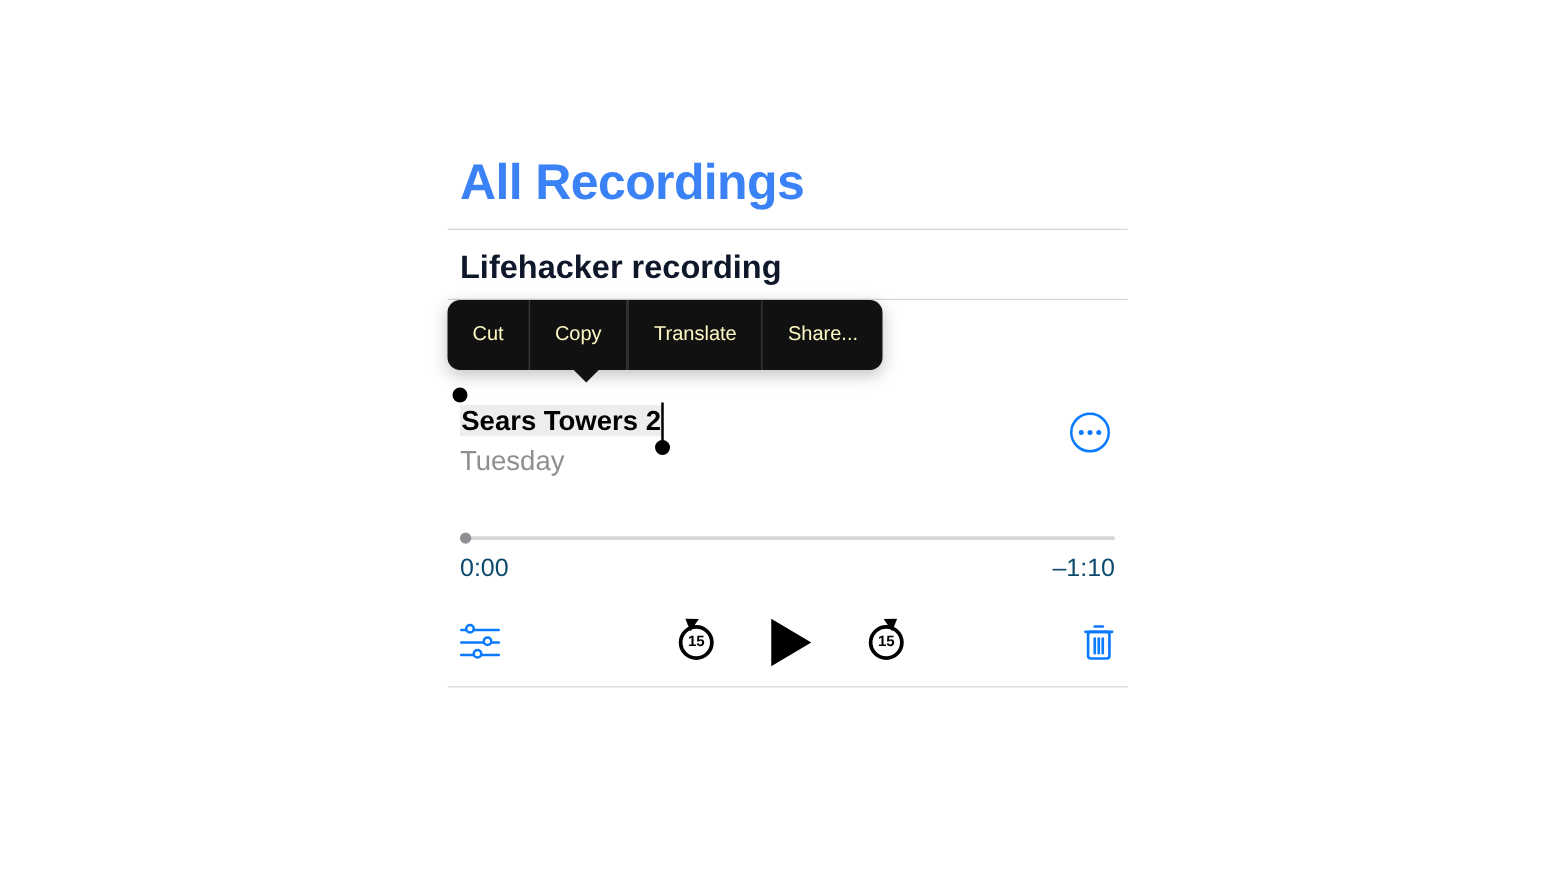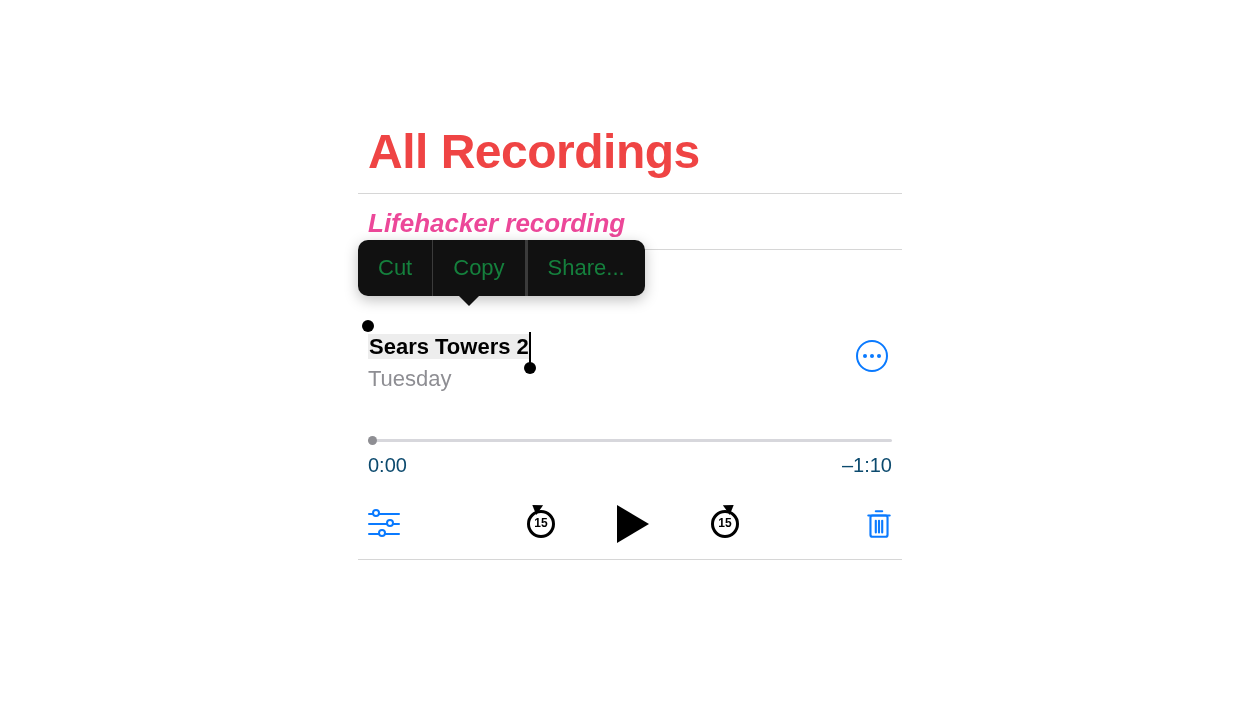--- a/index.html
+++ b/index.html
@@ -5,58 +5,57 @@
     * { box-sizing: border-box; margin: 0; padding: 0; }
     html, body { width: 1248px; height: 702px; background: #fff; font-family: -apple-system, "Helvetica Neue", Helvetica, Arial, sans-serif; }
     .stage { position: relative; width: 1248px; height: 702px; }
     .panel {
       position: absolute;
       left: 358px;
       top: 124px;
       width: 544px;
     }
     .page-title {
-      font-size: 48px;
+      font-size: 40px;
       font-weight: 800;
-      color: #ef4444;
+      color: #3b82f6;
       letter-spacing: -0.5px;
       padding: 0 10px 14px 10px;
     }
     .thin-divider { height: 1px; background: #d6d6d6; width: 100%; }
 
     .row-prev {
       padding: 14px 10px 10px 10px;
     }
     .prev-title {
       font-size: 26px;
       font-weight: 700;
-      color: #ec4899;
-      font-style: italic;
+      color: #0f172a;
     }
 
     
     .ctx {
       position: absolute;
       left: 0px;
       top: 116px;
       height: 56px;
       display: flex;
       align-items: stretch;
       background: #111;
       border-radius: 10px;
       overflow: visible;
       box-shadow: 0 4px 14px rgba(0,0,0,0.25);
       z-index: 10;
     }
     .ctx-item {
       display: flex;
       align-items: center;
       padding: 0 20px;
-      color: #15803d;
-      font-size: 22px;
+      color: #fef9c3;
+      font-size: 16px;
       white-space: nowrap;
       cursor: default;
     }
     .ctx-sep { width: 1px; background: #3b3b3b; }
     .ctx-caret {
       position: absolute;
       left: 100px;
       bottom: -10px;
       width: 0; height: 0;
       border-left: 11px solid transparent;
@@ -145,21 +144,21 @@
     
     .controls {
       display: flex;
       align-items: center;
       justify-content: space-between;
       margin: 28px 10px 16px 10px;
     }
     .controls .mid {
       display: flex;
       align-items: center;
-      gap: 60px;
+      gap: 44px;
     }
     .icon-btn { display:flex; align-items:center; justify-content:center; }
     .blue { color: #0a7aff; }
     .black { color: #000; }
 
     
     .icon-settings { width: 32px; height: 24px; position: relative; }
     .icon-settings .line { position:absolute; left:0; right:0; height:2px; background:#0a7aff; border-radius:1px; }
     .icon-settings .l1 { top: 1px; }
     .icon-settings .l2 { top: 11px; }
@@ -220,20 +219,21 @@
     <div class="row-prev">
       <div class="prev-title">Lifehacker recording</div>
     </div>
 
     <div class="ctx">
       <div class="ctx-item">Cut</div>
       <div class="ctx-sep"></div>
       <div class="ctx-item">Copy</div>
       <div class="ctx-sep"></div>
       <div class="ctx-sep"></div>
+      <div class="ctx-item">Translate</div>
       <div class="ctx-sep"></div>
       <div class="ctx-item">Share...</div>
       <div class="ctx-caret"></div>
     </div>
 
     <div class="thin-divider"></div>
 
     <div class="row-sel">
       <div class="sel-title-wrap">
         <span class="sel-handle start"></span>

